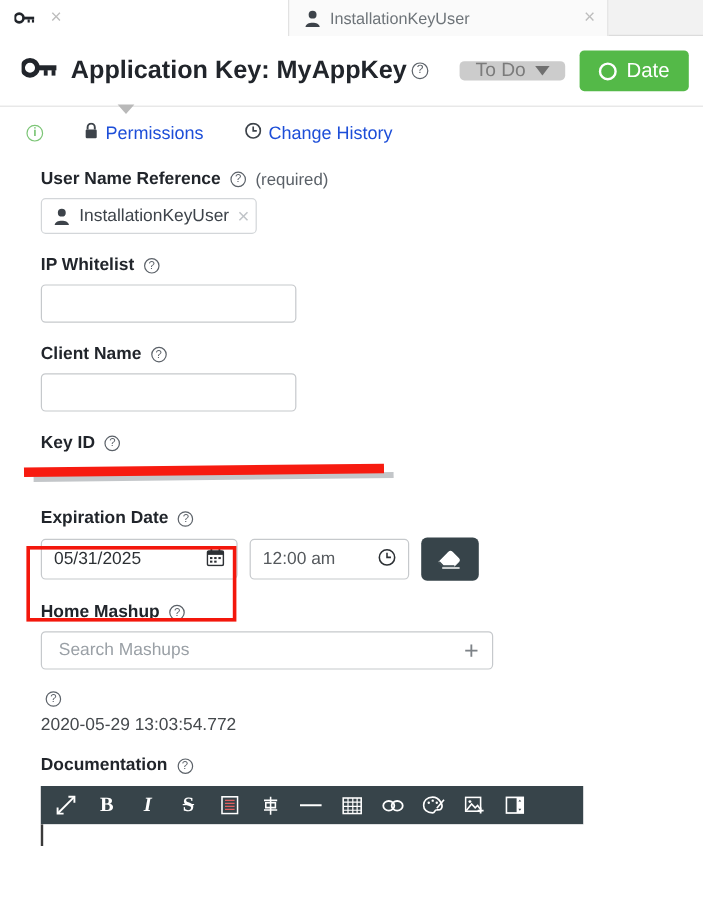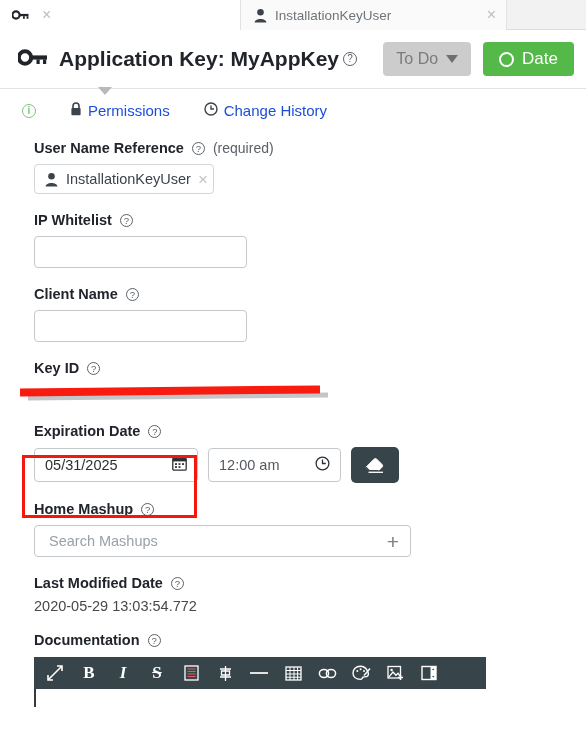--- a/index.html
+++ b/index.html
@@ -86,21 +86,21 @@
     margin-left: 4px;
     font-family: "Liberation Sans", sans-serif;
   }
   .qmark.sm { width: 13px; height: 13px; line-height: 11px; font-size: 9.5px; }
   .spacer { flex: 1; }
   .btn-todo {
     background: #cccccc;
     color: #7b7b7b;
     border: none;
     border-radius: 4px;
-    height: 34px;
+    height: 16px;
     padding: 0 13px;
     font-size: 16px;
     display: flex;
     align-items: center;
     gap: 8px;
     font-family: "Liberation Sans", sans-serif;
   }
   .caret-down {
     width: 0; height: 0;
     border-left: 6px solid transparent;
@@ -492,21 +492,20 @@
       <span class="qmark sm">?</span>
     </div>
     <div class="searchbox">
       <span class="ph">Search Mashups</span>
       <span class="plus">+</span>
     </div>
   </div>
 
   <div class="field">
     <div class="fieldlabel">
-      <span>Last Modified Date</span>
       <span class="qmark sm">?</span>
     </div>
     <div class="readonly-val">2020-05-29 13:03:54.772</div>
   </div>
 
   <div class="field">
     <div class="fieldlabel">
       <span>Documentation</span>
       <span class="qmark sm">?</span>
     </div>

